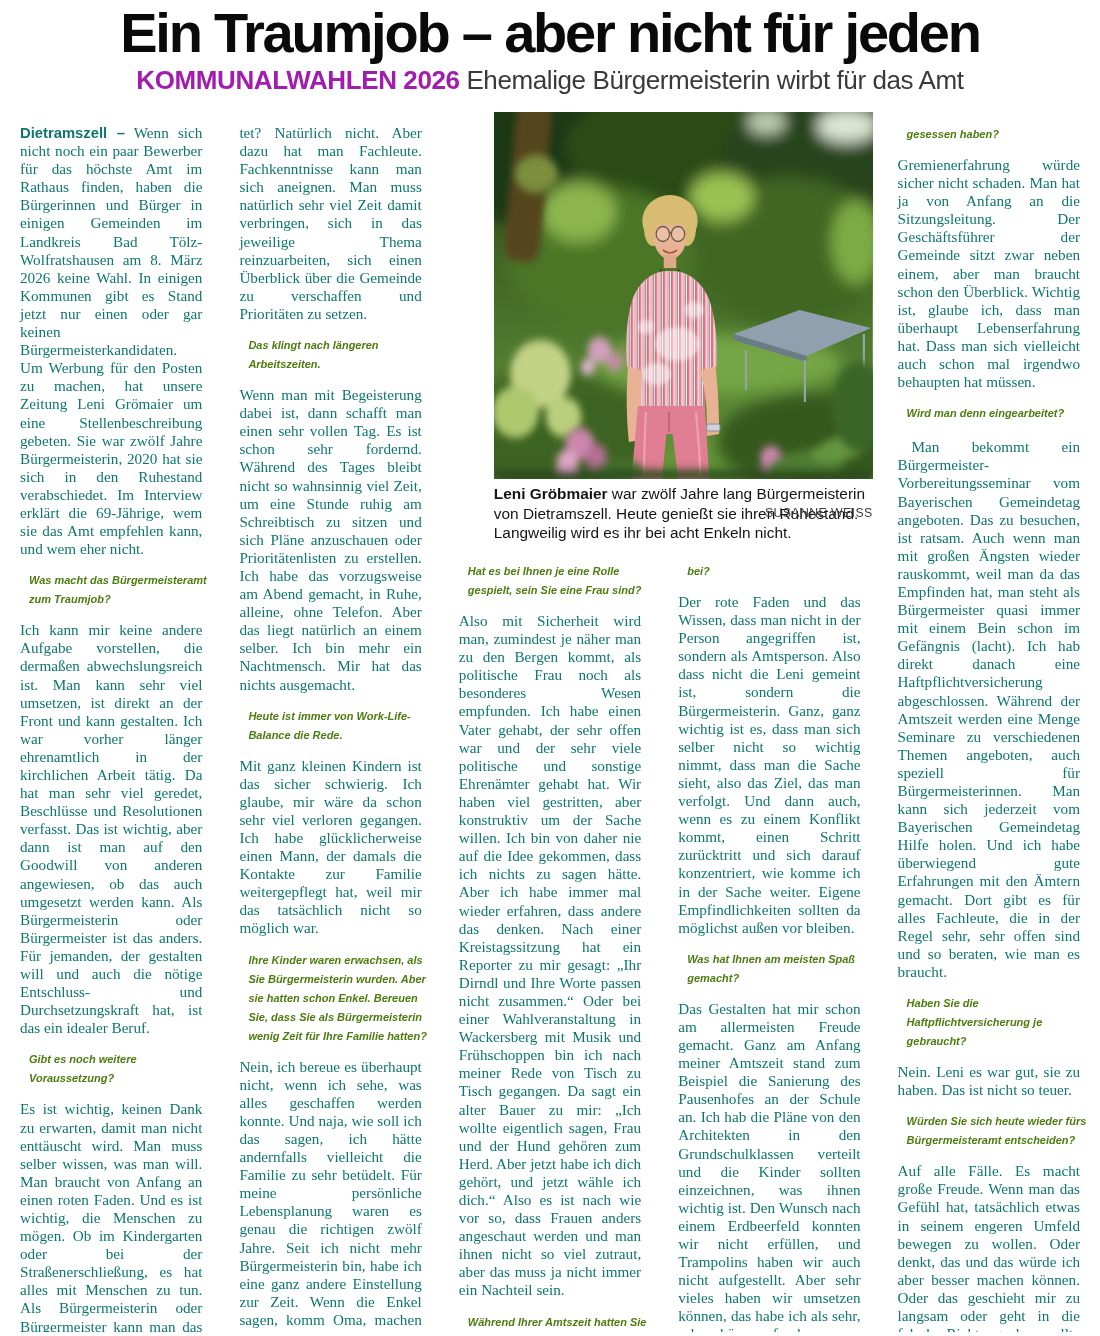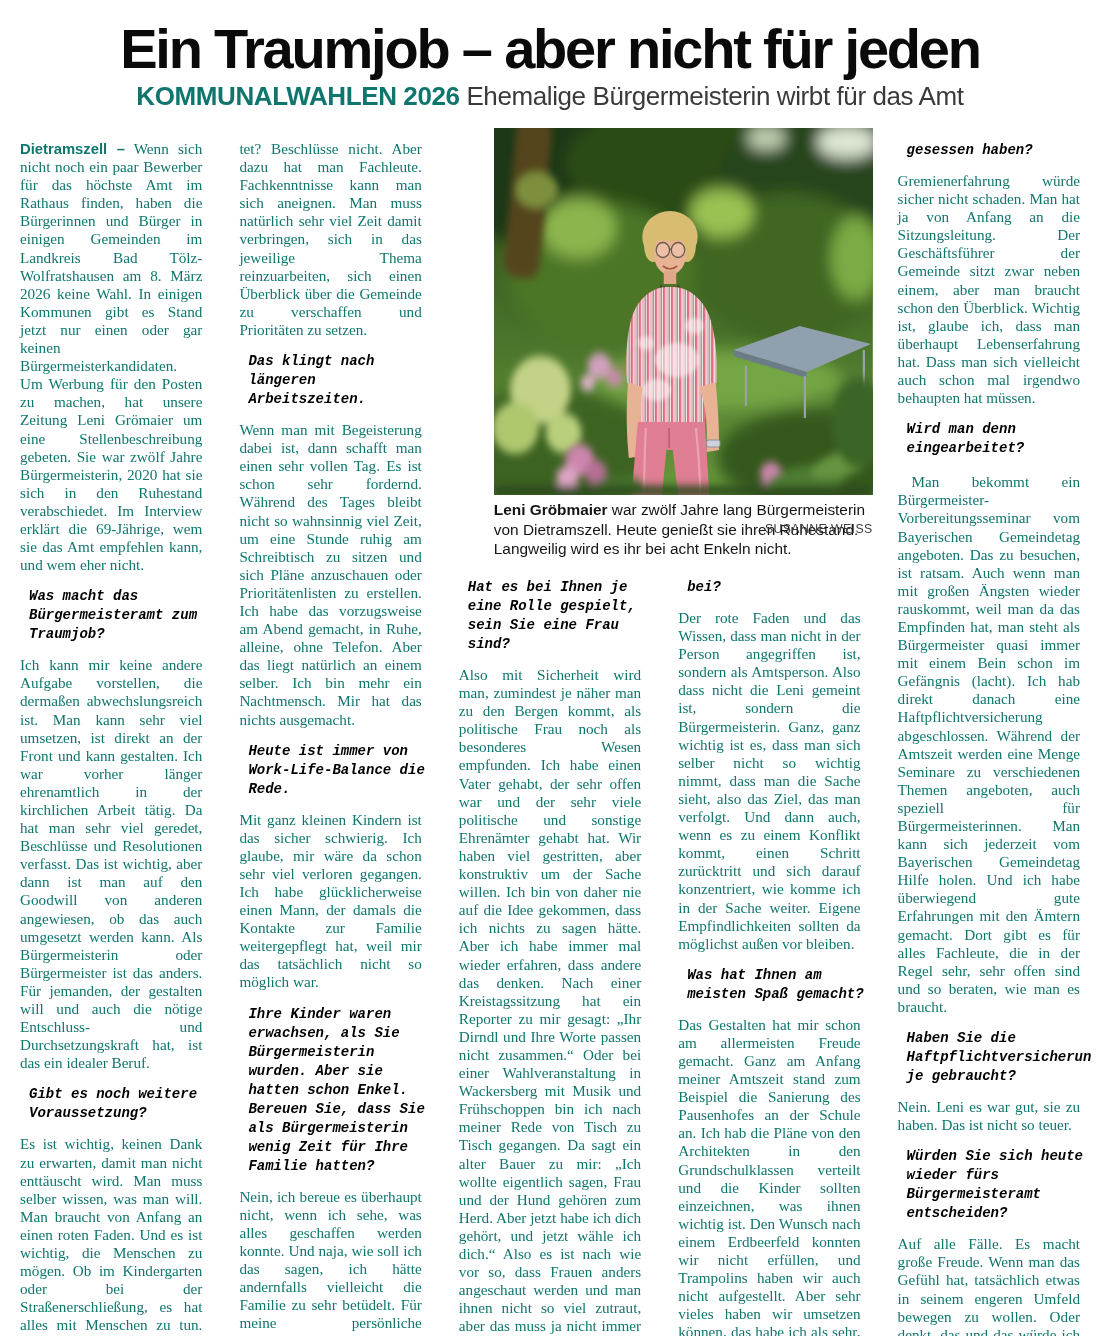--- a/index.html
+++ b/index.html
@@ -5,21 +5,21 @@
   html, body { margin: 0; padding: 0; }
   body {
     width: 1100px; height: 1336px;
     background: #ffffff;
     overflow: hidden;
     font-family: "Liberation Serif", "DejaVu Serif", serif;
   }
   .page { padding: 0 8px; }
 
   
-  .header { text-align: center; padding-top: 20px; height: 106px; }
+  .header { text-align: center; padding-top: 4px; height: 106px; }
   .headline {
     margin: 0;
     font-family: "Liberation Sans", "DejaVu Sans", sans-serif;
     font-weight: 700;
     font-size: 56px;
     line-height: 1.02;
     letter-spacing: -2.2px;
     color: #0a0a0a;
     white-space: nowrap;
   }
@@ -62,26 +62,26 @@
     hyphens: auto; -webkit-hyphens: auto;
   }
   .lead-in {
     font-family: "Liberation Sans", "DejaVu Sans", sans-serif;
     font-weight: 700;
     font-size: 14.8px;
   }
   p.question {
     margin: 13px 0 5px 0;
     padding-left: 21px;
-    font-family: Liberation Mono, monospace;
+    font-family: Liberation Sans, sans-serif;
     font-style: italic;
     font-weight: 700;
-    font-size: 14px;
+    font-size: 11px;
     line-height: 19px;
-    color: #000000;
+    color: #4d7c0f;
   }
   p.gap-top { margin-top: 15px; }
   p.indent { text-indent: 14px; }
   p.byline {
     margin: 4px 0 0 0;
     font-family: "Liberation Sans", "DejaVu Sans", sans-serif;
     font-weight: 700;
     font-size: 15px;
     line-height: 19px;
     color: #141414;
@@ -108,37 +108,37 @@
   }
 </style>
 </head>
 <body>
 
 <div class="page">
 
   <div class="header">
     <h1 class="headline">Ein Traumjob – aber nicht für jeden</h1>
     <div class="kicker">
-      <span class="tag" style="color: #0f766e;">KOMMUNALWAHLEN 2026</span><span> Ehemalige Bürgermeisterin wirbt für das Amt</span>
+      <span class="tag" style="color: #a21caf;">KOMMUNALWAHLEN 2026</span><span> Ehemalige Bürgermeisterin wirbt für das Amt</span>
     </div>
   </div>
 
   <div class="article">
 
     <div class="col col1">
         <p class="body-para"><span class="lead-in">Dietramszell –</span> Wenn sich nicht noch ein paar Bewerber für das höchste Amt im Rathaus finden, haben die Bürgerinnen und Bürger in einigen Gemeinden im Landkreis Bad Tölz-Wolfratshausen am 8. März 2026 keine Wahl. In einigen Kommunen gibt es Stand jetzt nur einen oder gar keinen Bürgermeisterkandidaten. Um Werbung für den Posten zu machen, hat unsere Zeitung Leni Grömaier um eine Stellenbeschreibung gebeten. Sie war zwölf Jahre Bürgermeisterin, 2020 hat sie sich in den Ruhestand verabschiedet. Im Interview erklärt die 69-Jährige, wem sie das Amt empfehlen kann, und wem eher nicht.</p>
         <p class="question">Was macht das Bürgermeisteramt zum Traumjob?</p>
         <p class="body-para">Ich kann mir keine andere Aufgabe vorstellen, die dermaßen abwechslungsreich ist. Man kann sehr viel umsetzen, ist direkt an der Front und kann gestalten. Ich war vorher länger ehrenamtlich in der kirchlichen Arbeit tätig. Da hat man sehr viel geredet, Beschlüsse und Resolutionen verfasst. Das ist wichtig, aber dann ist man auf den Goodwill von anderen angewiesen, ob das auch umgesetzt werden kann. Als Bürgermeisterin oder Bürgermeister ist das anders. Für jemanden, der gestalten will und auch die nötige Entschluss- und Durchsetzungskraft hat, ist das ein idealer Beruf.</p>
         <p class="question">Gibt es noch weitere Voraussetzung?</p>
         <p class="body-para">Es ist wichtig, keinen Dank zu erwarten, damit man nicht enttäuscht wird. Man muss selber wissen, was man will. Man braucht von Anfang an einen roten Faden. Und es ist wichtig, die Menschen zu mögen. Ob im Kindergarten oder bei der Straßenerschließung, es hat alles mit Menschen zu tun. Als Bürgermeisterin oder Bürgermeister kann man das Leben direkt vor Ort verbessern.</p>
         <p class="question">Ist Fachkenntnis gar nicht so wichtig?</p>
         <p class="body-para">Meinen Sie, ich habe vorher gewusst, was eine Holsteiner Kante ist? Was eine Rückstauklappe in der Kanalisation bedeu-</p>
       </div>
     <div class="col col2">
-        <p class="body-para">tet? Beschlüsse nicht. Aber dazu hat man Fachleute. Fachkenntnisse kann man sich aneignen. Man muss natürlich sehr viel Zeit damit verbringen, sich in das jeweilige Thema reinzuarbeiten, sich einen Überblick über die Gemeinde zu verschaffen und Prioritäten zu setzen.</p>
+        <p class="body-para">tet? Natürlich nicht. Aber dazu hat man Fachleute. Fachkenntnisse kann man sich aneignen. Man muss natürlich sehr viel Zeit damit verbringen, sich in das jeweilige Thema reinzuarbeiten, sich einen Überblick über die Gemeinde zu verschaffen und Prioritäten zu setzen.</p>
         <p class="question">Das klingt nach längeren Arbeitszeiten.</p>
         <p class="body-para">Wenn man mit Begeisterung dabei ist, dann schafft man einen sehr vollen Tag. Es ist schon sehr fordernd. Während des Tages bleibt nicht so wahnsinnig viel Zeit, um eine Stunde ruhig am Schreibtisch zu sitzen und sich Pläne anzuschauen oder Prioritätenlisten zu erstellen. Ich habe das vorzugsweise am Abend gemacht, in Ruhe, alleine, ohne Telefon. Aber das liegt natürlich an einem selber. Ich bin mehr ein Nachtmensch. Mir hat das nichts ausgemacht.</p>
         <p class="question">Heute ist immer von Work-Life-Balance die Rede.</p>
         <p class="body-para">Mit ganz kleinen Kindern ist das sicher schwierig. Ich glaube, mir wäre da schon sehr viel verloren gegangen. Ich habe glücklicherweise einen Mann, der damals die Kontakte zur Familie weitergepflegt hat, weil mir das tatsächlich nicht so möglich war.</p>
         <p class="question">Ihre Kinder waren erwachsen, als Sie Bürgermeisterin wurden. Aber sie hatten schon Enkel. Bereuen Sie, dass Sie als Bürgermeisterin wenig Zeit für Ihre Familie hatten?</p>
         <p class="body-para">Nein, ich bereue es überhaupt nicht, wenn ich sehe, was alles geschaffen werden konnte. Und naja, wie soll ich das sagen, ich hätte andernfalls vielleicht die Familie zu sehr betüdelt. Für meine persönliche Lebensplanung waren es genau die richtigen zwölf Jahre. Seit ich nicht mehr Bürgermeisterin bin, habe ich eine ganz andere Einstellung zur Zeit. Wenn die Enkel sagen, komm Oma, machen wir ein Picknick, dann mache ich gleich ein Picknick mit ihnen. Ich glaube, das wäre anders, wenn ich diese fordernde, sehr herausfordernde Zeit vorher nicht gehabt hätte.</p>
       </div>
 
     <div class="photo-block">
       <figure>

